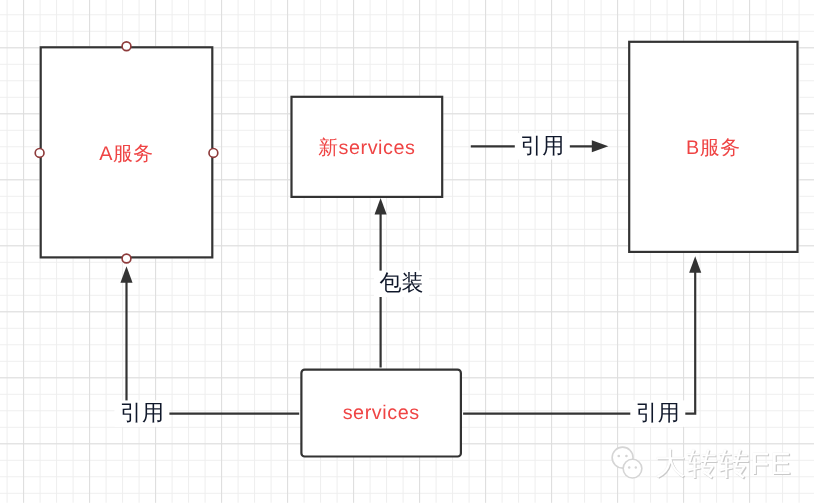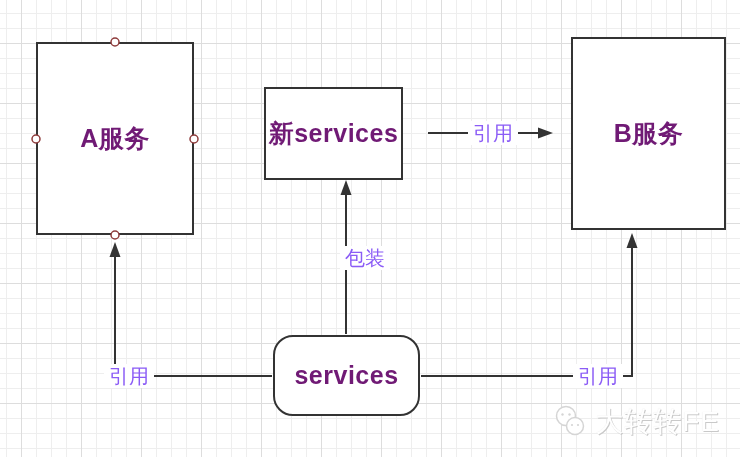--- a/index.html
+++ b/index.html
@@ -24,41 +24,40 @@
   .node {
     position: absolute;
     box-sizing: border-box;
     background: #ffffff;
     border: 2px solid #333333;
     display: flex;
     align-items: center;
     justify-content: center;
     z-index: 1;
   }
-  .node.rounded { border-radius: 20px; }
+  .node.rounded { border-radius: 4px; }
   .node-label {
-    font-size: 25px;
-    color: #701a75;
+    font-size: 18px;
+    color: #ef4444;
     letter-spacing: 0.5px;
     white-space: nowrap;
-    font-weight: bold;
   }
   .edge-layer {
     position: absolute;
     left: 0; top: 0;
     z-index: 2;
     pointer-events: none;
   }
   .edge-label {
     position: absolute;
     transform: translate(-50%, -50%);
     background: #ffffff;
     padding: 1px 5px;
     font-size: 20px;
-    color: #8b5cf6;
+    color: #0f172a;
     white-space: nowrap;
     z-index: 3;
     line-height: 1.1;
     text-align: right;
   }
   .watermark {
     position: absolute;
     right: 20px;
     bottom: 16px;
     display: flex;

